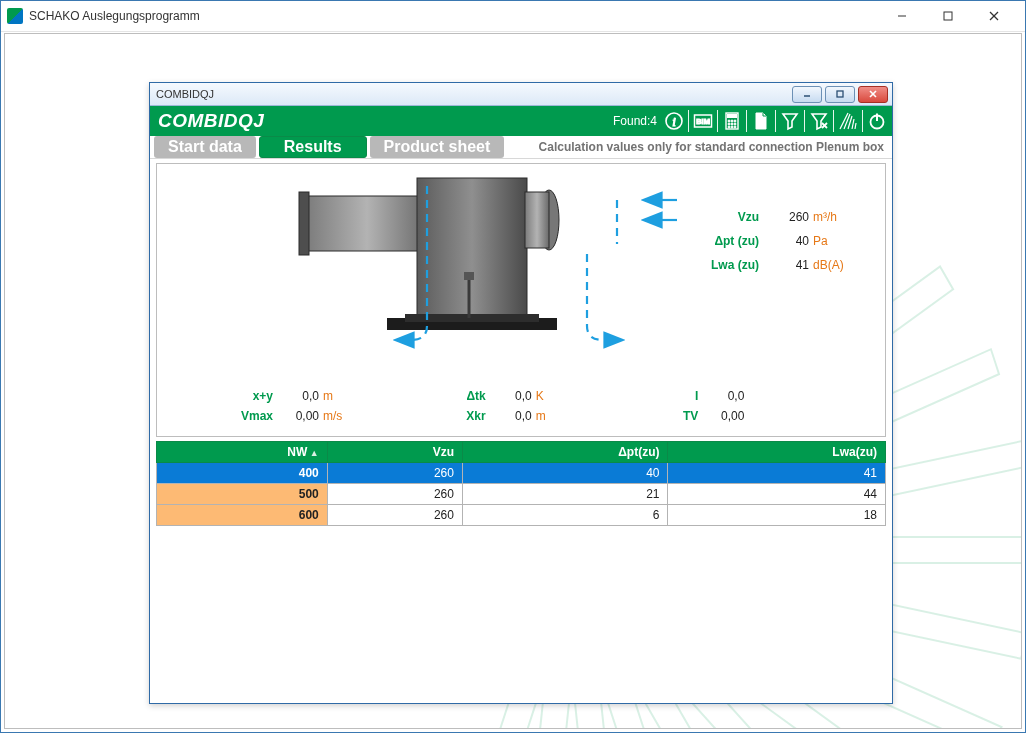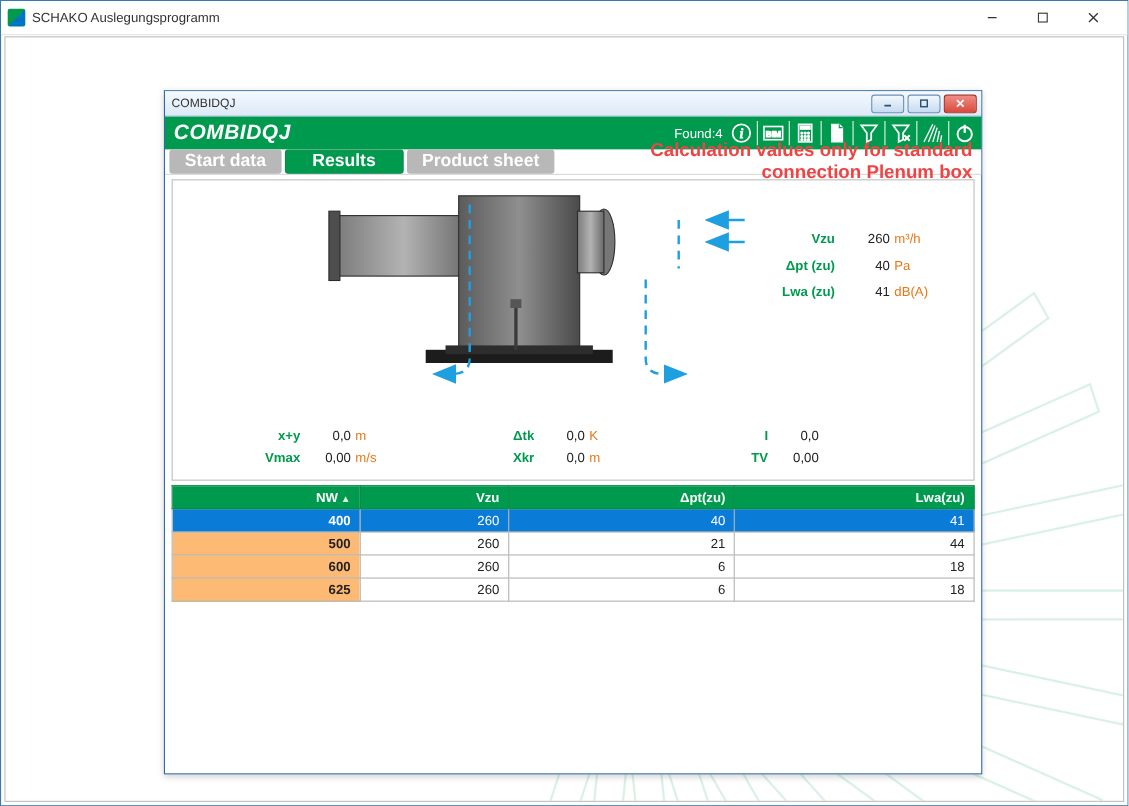--- a/index.html
+++ b/index.html
@@ -170,23 +170,23 @@
     font-weight: bold;
   }
   .tab.active {
     background: #009a4e;
     border: 1px solid #0a8a48;
     padding: 1px 24px;
   }
   .tabs-row .rightnote {
     flex: 1;
     text-align: right;
-    color: #ef4444;
+    color: #737373;
     font-weight: bold;
-    font-size: 17px;
+    font-size: 12px;
     padding-right: 8px;
   }
   .results-panel {
     margin: 4px 6px 4px 6px;
     height: 272px;
     border: 1px solid #bdbdbd;
     background: #fff;
     position: relative;
     overflow: hidden;
   }
@@ -556,23 +556,17 @@
               <td>260</td>
               <td>21</td>
               <td>44</td>
             </tr>
             <tr>
               <td class="nwcell">600</td>
               <td>260</td>
               <td>6</td>
               <td>18</td>
             </tr>
-            <tr>
-              <td class="nwcell">625</td>
-              <td>260</td>
-              <td>6</td>
-              <td>18</td>
-            </tr>
           </tbody>
       </table>
     </div>
   </div>
 </div>
 
 </body></html>

